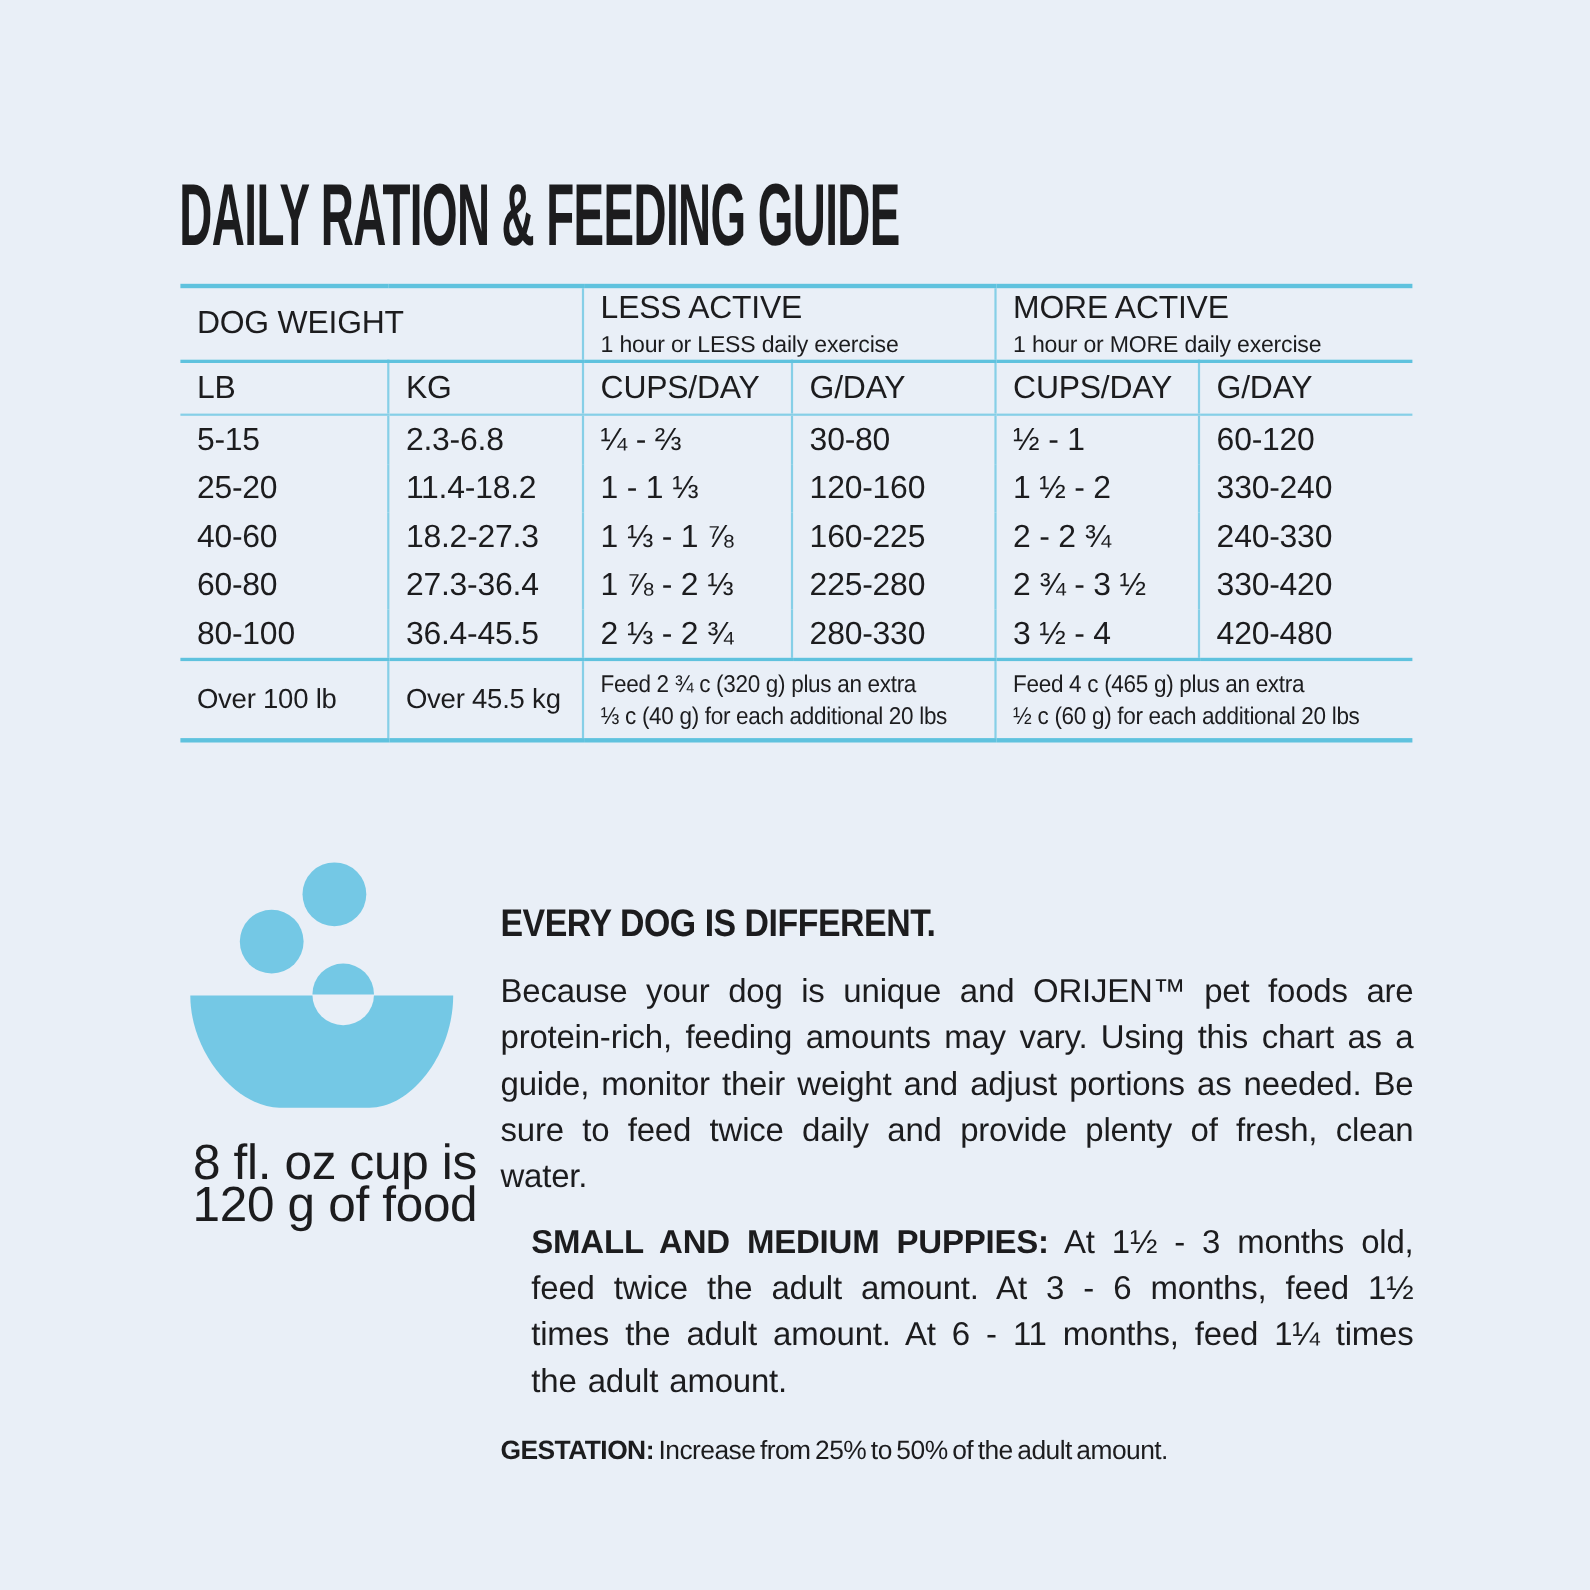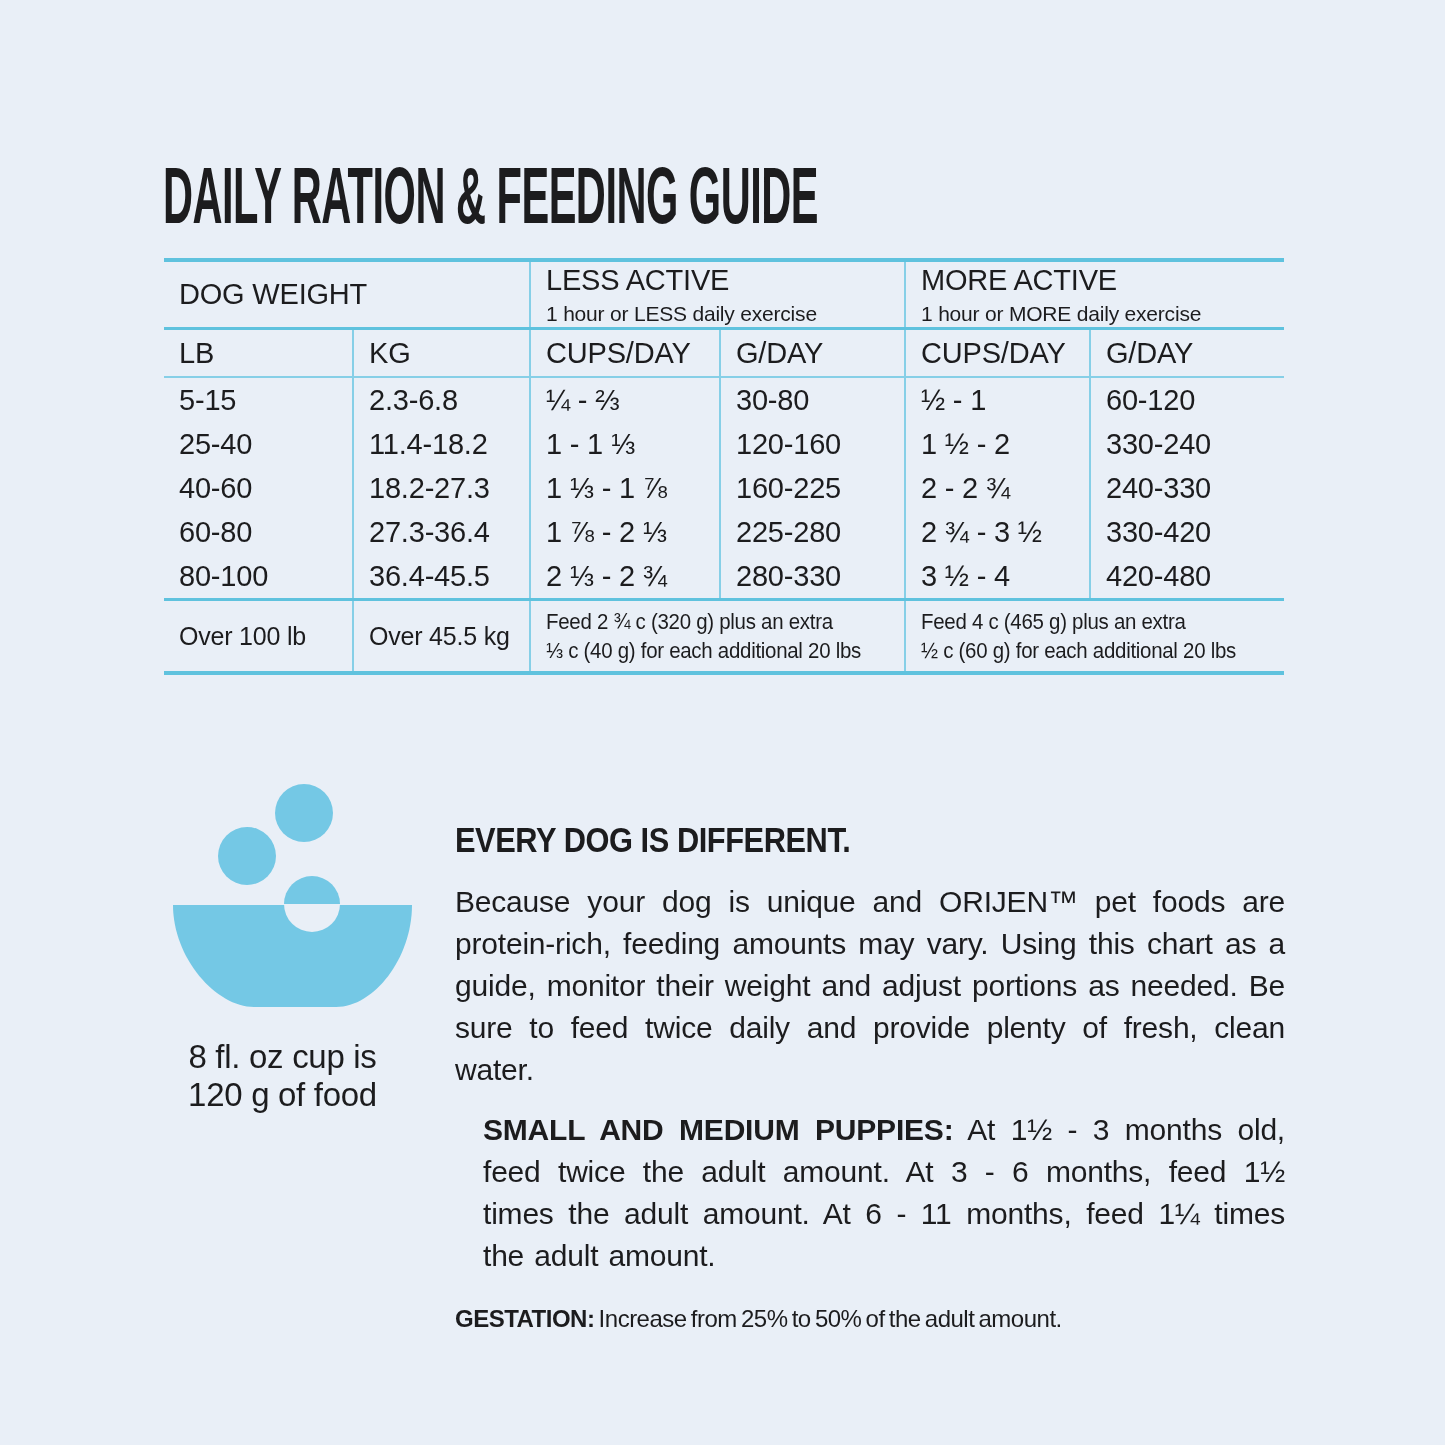--- a/index.html
+++ b/index.html
@@ -40,22 +40,22 @@
   .data-row td{height:44px;font-size:29px;letter-spacing:-0.2px;}
   .pre-over td{border-bottom:3px solid var(--hline);}
   .over-row td{height:70px;border-bottom:4px solid var(--hline);}
   .over-label{font-size:25px;letter-spacing:-0.2px;}
   .feed-note{font-size:22px;line-height:29px;letter-spacing:-0.3px;white-space:nowrap;
              transform:scaleX(0.93);transform-origin:0 50%;}
   .vl{border-left:2px solid var(--vline);}
   
   .cup-icon{position:absolute;left:170px;top:780px;}
   .cup-caption{
-    position:absolute;left:125px;top:1038px;width:315px;
-    text-align:center;font-size:33px;line-height:38px;letter-spacing:-0.3px;
+    position:absolute;left:147px;top:1038px;width:315px;
+    text-align:center;font-size:45px;line-height:38px;letter-spacing:-0.3px;
   }
   
   .info{position:absolute;left:455px;top:821px;width:830px;}
   .info h2{
     margin:0;font-size:35px;line-height:38px;font-weight:bold;
     letter-spacing:-0.5px;white-space:nowrap;
     transform:scaleX(0.88);transform-origin:0 0;
   }
   .body-p{margin:22px 0 0;font-size:30px;line-height:42px;text-align:justify;
           letter-spacing:-0.2px;word-spacing:2px;}
@@ -105,21 +105,21 @@
 
       <tr class="data-row">
         <td>5-15</td>
         <td class="vl">2.3-6.8</td>
         <td class="vl">¼ - ⅔</td>
         <td class="vl">30-80</td>
         <td class="vl">½ - 1</td>
         <td class="vl">60-120</td>
       </tr>
       <tr class="data-row">
-        <td>25-40</td>
+        <td>25-20</td>
         <td class="vl">11.4-18.2</td>
         <td class="vl">1 - 1 ⅓</td>
         <td class="vl">120-160</td>
         <td class="vl">1 ½ - 2</td>
         <td class="vl">330-240</td>
       </tr>
       <tr class="data-row">
         <td>40-60</td>
         <td class="vl">18.2-27.3</td>
         <td class="vl">1 ⅓ - 1 ⅞</td>

